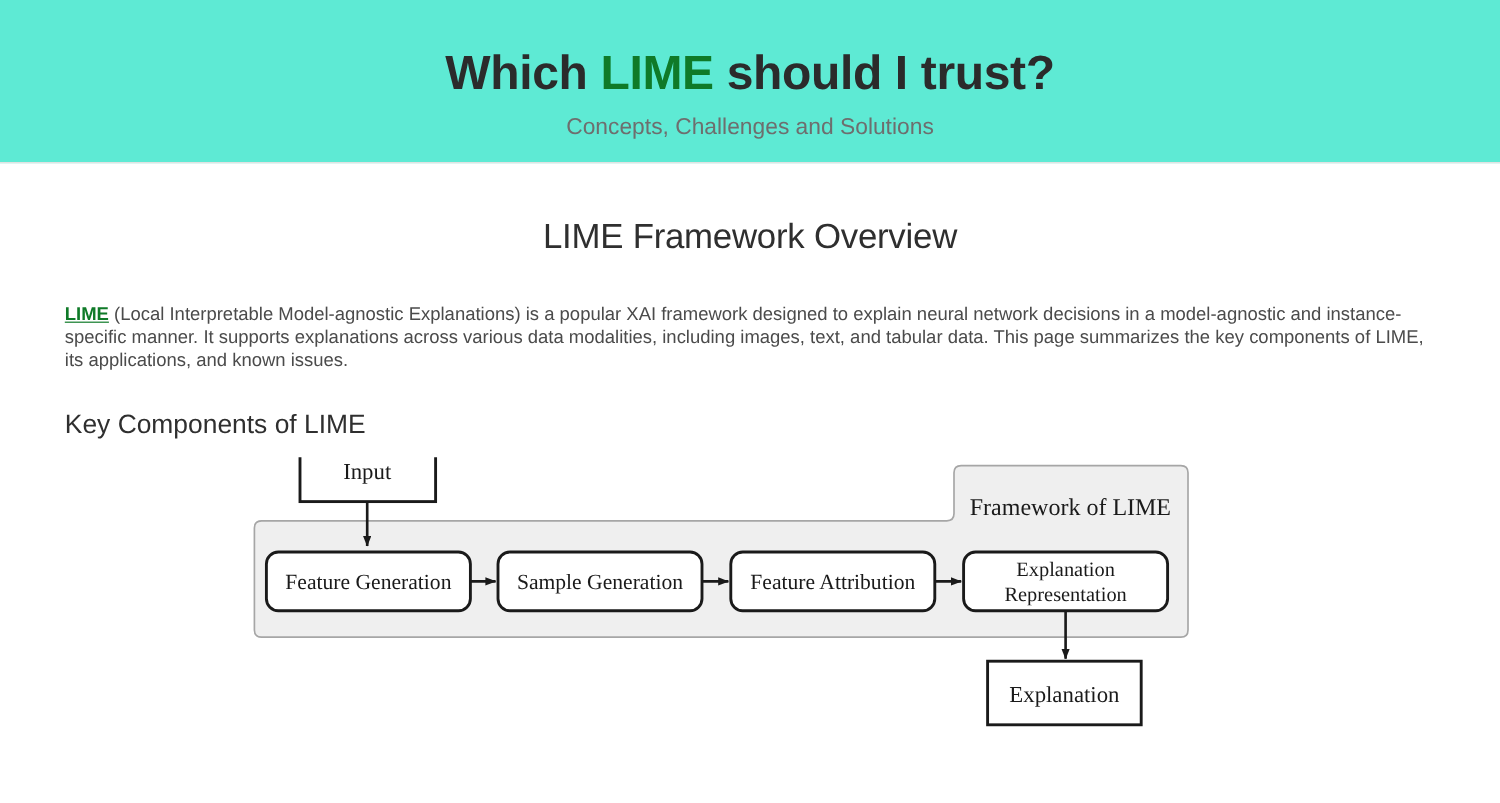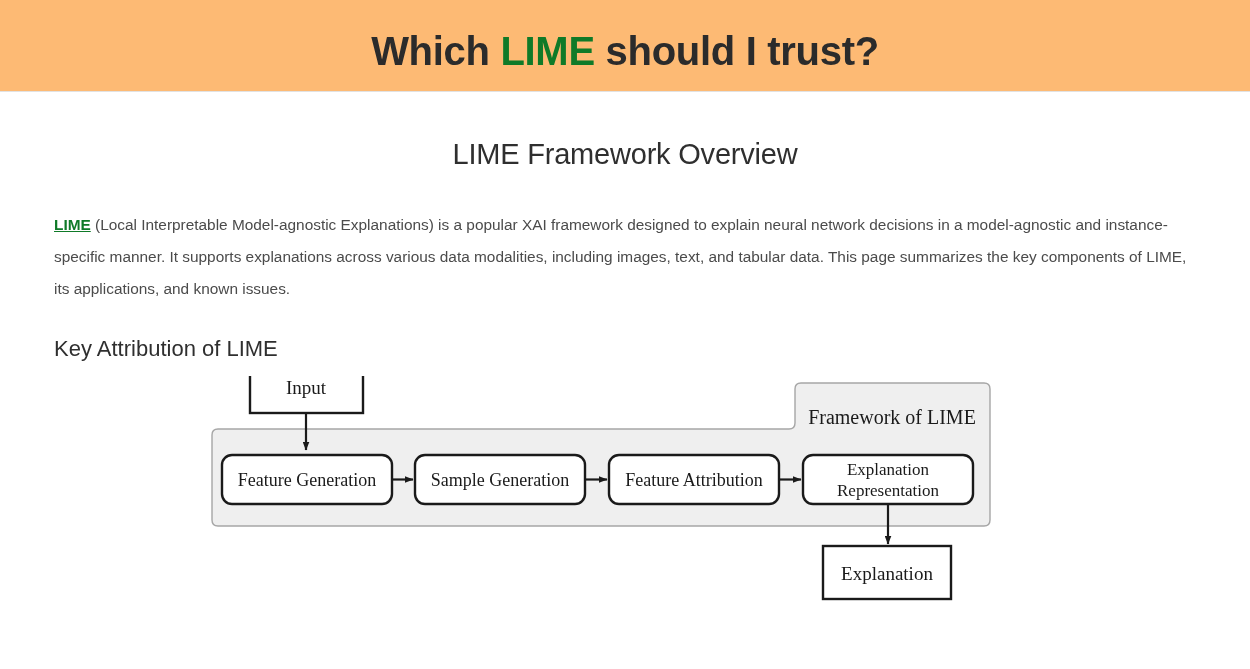--- a/index.html
+++ b/index.html
@@ -9,25 +9,25 @@
     width: 1250px;
     height: 669px;
     background: #ffffff;
     font-family: "Liberation Sans", sans-serif;
     overflow: hidden;
   }
 
   
   .page-header {
     width: 100%;
-    padding-top: 28px;
+    padding-top: 38px;
     padding-bottom: 17px;
     text-align: center;
     border-bottom: 1px solid #e2e2e2;
-    background: #fdba74;
+    background: #5eead4;
   }
   .page-title {
     font-size: 40px;
     font-weight: bold;
     color: #2b2b2b;
     letter-spacing: -0.3px;
     line-height: 1.15;
     margin: 0;
   }
   .page-title .accent { color: #0f7a28; }
@@ -47,21 +47,21 @@
   .section-title {
     text-align: center;
     font-size: 29px;
     font-weight: normal;
     color: #2f2f2f;
     margin: 46px 0 0 0;
     letter-spacing: -0.2px;
   }
   .intro {
     font-size: 15.4px;
-    line-height: 32px;
+    line-height: 19px;
     color: #4b4b4b;
     margin: 38px 0 0 0;
     text-align: left;
   }
   .intro a.lime-link {
     color: #0f7a28;
     font-weight: bold;
     text-decoration: underline;
   }
   .subsection-title {
@@ -88,29 +88,30 @@
     font-size: 13.6px;
     color: #5a5a5a;
     margin-top: 2px;
   }
 </style>
 </head>
 <body>
 
 <div class="page-header">
   <h1 class="page-title"><span>Which </span><span class="accent">LIME</span><span> should I trust?</span></h1>
+  <p class="page-subtitle">Concepts, Challenges and Solutions</p>
 </div>
 
 <div class="content">
 
   <h2 class="section-title">LIME Framework Overview</h2>
 
   <p class="intro"><a class="lime-link" href="#">LIME</a><span> (Local Interpretable Model-agnostic Explanations) is a popular XAI framework designed to explain neural network decisions in a model-agnostic and instance-specific manner. It supports explanations across various data modalities, including images, text, and tabular data. This page summarizes the key components of LIME, its applications, and known issues.</span></p>
 
-  <h3 class="subsection-title">Key Attribution of LIME</h3>
+  <h3 class="subsection-title">Key Components of LIME</h3>
 
   <div class="figure-wrap">
     <svg class="diagram" width="1142" height="245" viewBox="0 0 1142 245">
       <defs>
         <marker id="arrowhead" markerWidth="9" markerHeight="7" refX="8.5" refY="3.5" orient="auto" markerUnits="userSpaceOnUse">
           <polygon points="0 0, 9 3.5, 0 7" fill="#1a1a1a"></polygon>
         </marker>
       </defs>
 
       <path d="M 164 53

